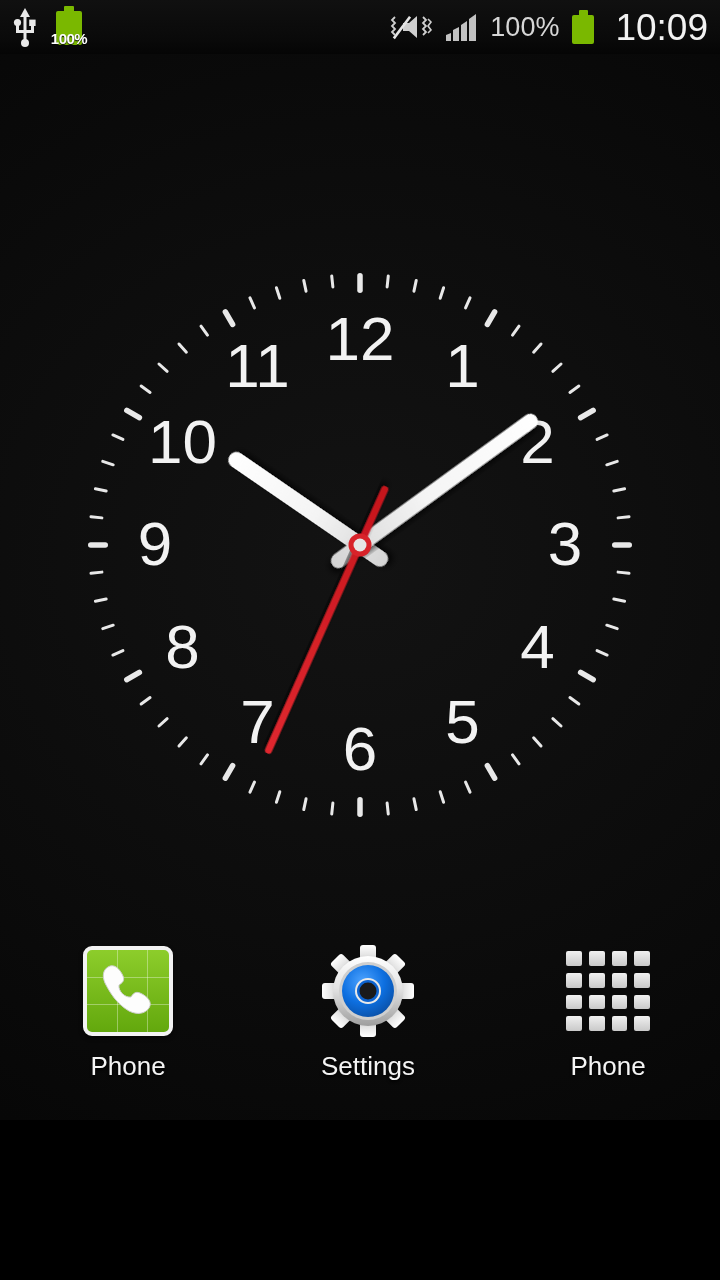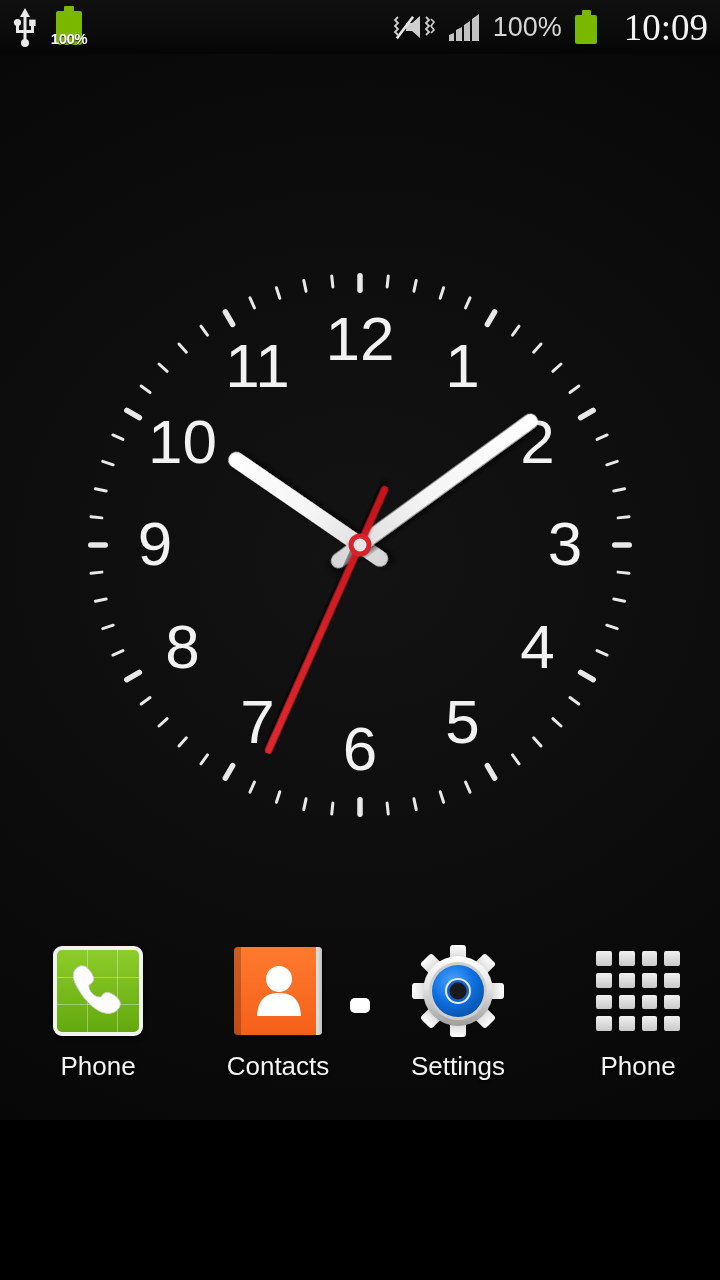--- a/index.html
+++ b/index.html
@@ -51,21 +51,21 @@
     line-height:1;
     margin-bottom:3px;
     text-shadow:0 1px 1px #000;
   }
   .mute-ic { width:44px; height:30px; display:block; }
   .signal-ic { width:34px; height:30px; display:block; }
   .pct-text { font-size:27px; color:#d6d6d6; letter-spacing:0px; }
   .batt-small { position:relative; width:26px; height:34px; }
   .batt-small .b { position:absolute; left:2px; top:5px; width:22px; height:29px; background:#7ab800; border-radius:2px; }
   .batt-small .n { position:absolute; left:9px; top:0px; width:9px; height:6px; background:#7ab800; border-radius:1px 1px 0 0; }
-  .clock-text { font-size:37px; color:#f2f2f2; letter-spacing:0px; margin-left:14px; line-height:1;font-family:Liberation Serif, serif; }
+  .clock-text { font-size:37px; color:#f2f2f2; letter-spacing:0px; margin-left:8px; line-height:1; }
 
   
   #clock-widget {
     position:absolute;
     left:80px; top:265px;
     width:560px; height:560px;
     z-index:10;
   }
   #clock-svg { width:560px; height:560px; display:block; }
 
@@ -336,33 +336,20 @@
           <span class="grid-l2" style="top:27px"></span>
           <span class="grid-l2" style="top:54px"></span>
           <svg width="64" height="64" viewBox="0 0 64 64">
             <path d="M12 10 c6 -4 12 2 15 9 c2 5 -1 7 -4 9 c-1 6 6 13 12 12 c2 -3 4 -6 9 -4 c7 3 13 9 9 15 c-4 6 -12 7 -20 3 C21 47 14 36 9 26 C6 19 7 13 12 10 z" fill="#fdfdfd" stroke="#cfcfcf" stroke-width="1"></path>
           </svg>
         </div>
       </div>
       <div class="dock-label">Phone</div>
     </div>
 
-    <div class="dock-item">
-      <div class="dock-icon">
-        <div class="ic-contacts">
-          <span class="spine"></span>
-          <span class="edge"></span>
-          <svg width="46" height="52" viewBox="0 0 46 52">
-            <circle cx="23" cy="15" r="13" fill="#ffffff"></circle>
-            <path d="M1 52 C2 34 11 29 23 29 C35 29 44 34 45 52 z" fill="#ffffff"></path>
-          </svg>
-        </div>
-      </div>
-      <div class="dock-label">Contacts</div>
-    </div>
 
     <div class="dock-item">
       <div class="dock-icon ic-settings">
         <svg width="96" height="96" viewBox="0 0 96 96">
           <defs>
             <linearGradient id="gearg" x1="0" y1="0" x2="0" y2="1">
               <stop offset="0%" stop-color="#ffffff"></stop>
               <stop offset="45%" stop-color="#e4e4e4"></stop>
               <stop offset="100%" stop-color="#9e9e9e"></stop>
             </linearGradient>

